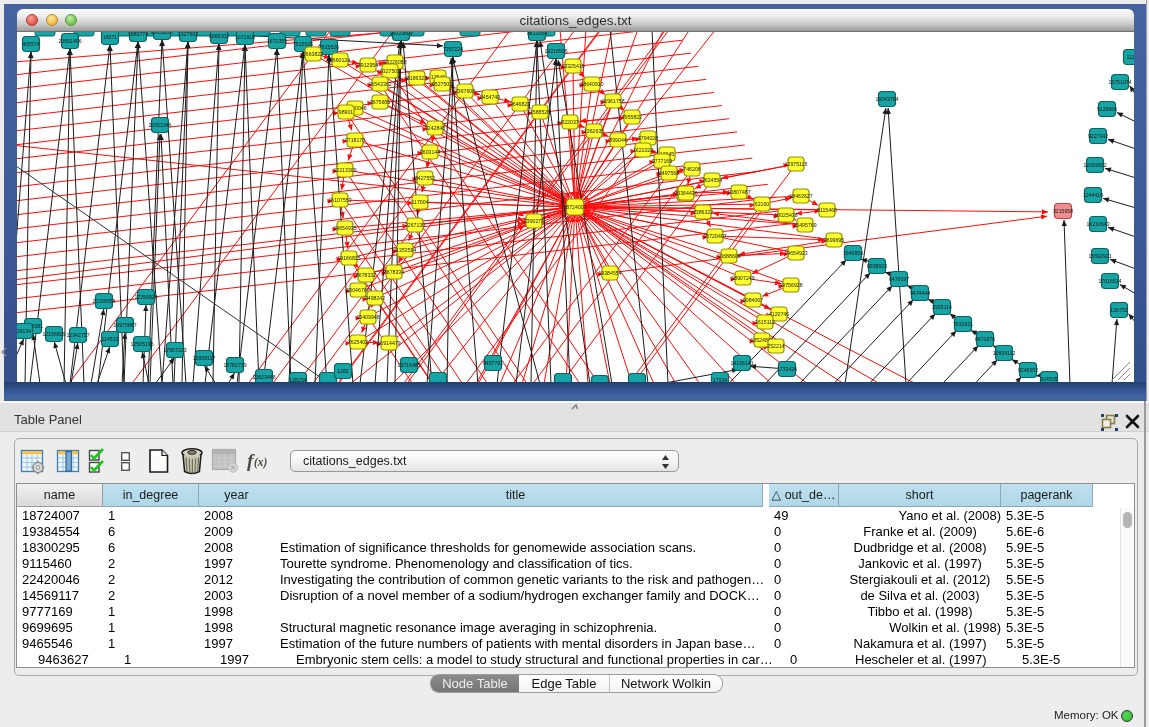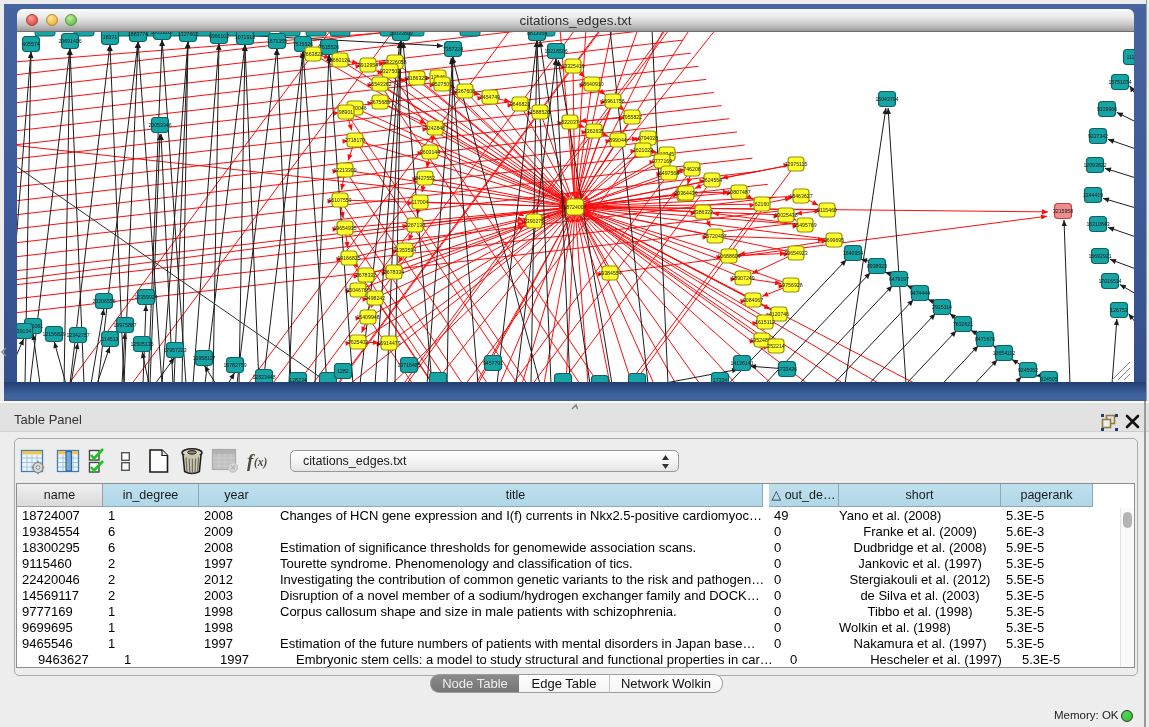--- a/index.html
+++ b/index.html
@@ -1011,32 +1011,31 @@
      <div class="hc" style="left:182px;width:76px">year</div>
      <div class="hc" style="left:252px;width:494px">title</div>
      <div class="hc" style="left:752px;width:70px">△ out_de…</div>
      <div class="hc" style="left:822px;width:162px">short</div>
      <div class="hc" style="left:984px;width:92px">pagerank</div>
    </div>
    <div class="row" style="left:0;top:24px;width:1100px">
           <span class="cell" style="left:5px;width:80px">18724007</span>
           <span class="cell" style="left:91px;width:90px">1</span>
           <span class="cell" style="left:187px;width:70px">2008</span>
-          <span class="cell" style="left:263px;width:488px">Changes of HCN gene expression and I(f) currents in Nkx2.5-positive cardiomyoc…</span>
           <span class="cell" style="left:757px;width:64px">49</span>
-          <span class="cell" style="left:822px;width:162px;text-align:left">Yano et al. (2008)</span>
+          <span class="cell" style="left:822px;width:162px;text-align:right">Yano et al. (2008)</span>
           <span class="cell" style="left:989px;width:86px">5.3E-5</span>
         </div>
         <div class="row" style="left:0;top:40px;width:1100px">
           <span class="cell" style="left:5px;width:80px">19384554</span>
           <span class="cell" style="left:91px;width:90px">6</span>
           <span class="cell" style="left:187px;width:70px">2009</span>
           <span class="cell" style="left:757px;width:64px">0</span>
           <span class="cell" style="left:822px;width:162px;text-align:center">Franke et al. (2009)</span>
-          <span class="cell" style="left:989px;width:86px">5.6E-3</span>
+          <span class="cell" style="left:989px;width:86px">5.6E-6</span>
         </div>
         <div class="row" style="left:0;top:56px;width:1100px">
           <span class="cell" style="left:5px;width:80px">18300295</span>
           <span class="cell" style="left:91px;width:90px">6</span>
           <span class="cell" style="left:187px;width:70px">2008</span>
           <span class="cell" style="left:263px;width:488px">Estimation of significance thresholds for genomewide association scans.</span>
           <span class="cell" style="left:757px;width:64px">0</span>
           <span class="cell" style="left:822px;width:162px;text-align:center">Dudbridge et al. (2008)</span>
           <span class="cell" style="left:989px;width:86px">5.9E-5</span>
         </div>
@@ -1064,49 +1063,49 @@
           <span class="cell" style="left:187px;width:70px">2003</span>
           <span class="cell" style="left:263px;width:488px">Disruption of a novel member of a sodium/hydrogen exchanger family and DOCK…</span>
           <span class="cell" style="left:757px;width:64px">0</span>
           <span class="cell" style="left:822px;width:162px;text-align:center">de Silva et al. (2003)</span>
           <span class="cell" style="left:989px;width:86px">5.3E-5</span>
         </div>
         <div class="row" style="left:0;top:120px;width:1100px">
           <span class="cell" style="left:5px;width:80px">9777169</span>
           <span class="cell" style="left:91px;width:90px">1</span>
           <span class="cell" style="left:187px;width:70px">1998</span>
-          <span class="cell" style="left:263px;width:488px">Corpus callosum shape and size in male patients with schizophrenia.</span>
           <span class="cell" style="left:757px;width:64px">0</span>
           <span class="cell" style="left:822px;width:162px;text-align:center">Tibbo et al. (1998)</span>
           <span class="cell" style="left:989px;width:86px">5.3E-5</span>
         </div>
         <div class="row" style="left:0;top:136px;width:1100px">
           <span class="cell" style="left:5px;width:80px">9699695</span>
           <span class="cell" style="left:91px;width:90px">1</span>
           <span class="cell" style="left:187px;width:70px">1998</span>
+          <span class="cell" style="left:263px;width:488px">Structural magnetic resonance image averaging in schizophrenia.</span>
           <span class="cell" style="left:757px;width:64px">0</span>
-          <span class="cell" style="left:822px;width:162px;text-align:left">Wolkin et al. (1998)</span>
+          <span class="cell" style="left:822px;width:162px;text-align:right">Wolkin et al. (1998)</span>
           <span class="cell" style="left:989px;width:86px">5.3E-5</span>
         </div>
         <div class="row" style="left:0;top:152px;width:1100px">
           <span class="cell" style="left:5px;width:80px">9465546</span>
           <span class="cell" style="left:91px;width:90px">1</span>
           <span class="cell" style="left:187px;width:70px">1997</span>
           <span class="cell" style="left:263px;width:488px">Estimation of the future numbers of patients with mental disorders in Japan base…</span>
           <span class="cell" style="left:757px;width:64px">0</span>
           <span class="cell" style="left:822px;width:162px;text-align:center">Nakamura et al. (1997)</span>
           <span class="cell" style="left:989px;width:86px">5.3E-5</span>
         </div>
         <div class="row" style="left:16px;top:168px;width:1100px">
           <span class="cell" style="left:5px;width:80px">9463627</span>
           <span class="cell" style="left:91px;width:90px">1</span>
           <span class="cell" style="left:187px;width:70px">1997</span>
           <span class="cell" style="left:263px;width:488px">Embryonic stem cells: a model to study structural and functional properties in car…</span>
           <span class="cell" style="left:757px;width:64px">0</span>
-          <span class="cell" style="left:822px;width:162px;text-align:center">Hescheler et al. (1997)</span>
+          <span class="cell" style="left:822px;width:162px;text-align:left">Hescheler et al. (1997)</span>
           <span class="cell" style="left:989px;width:86px">5.3E-5</span>
         </div>
    <div id="vsb">
           <div class="thumb"></div>
         </div>
  </div>
  <div id="tabs">
    <div class="tab" style="left:0px;width:89px;border-radius:9px 0 0 9px;background:linear-gradient(180deg,#8b8b8b,#757575);color:#efefef;border-right:0">Node Table</div>
    <div class="tab" style="left:89px;width:91px;background:linear-gradient(180deg,#ffffff,#f4f4f4);color:#111;border-left:0;border-right:1px solid #c4c4c4">Edge Table</div>
    <div class="tab" style="left:180px;width:113px;border-radius:0 9px 9px 0;background:linear-gradient(180deg,#ffffff,#f4f4f4);color:#111;border-left:0">Network Wolkin</div>

